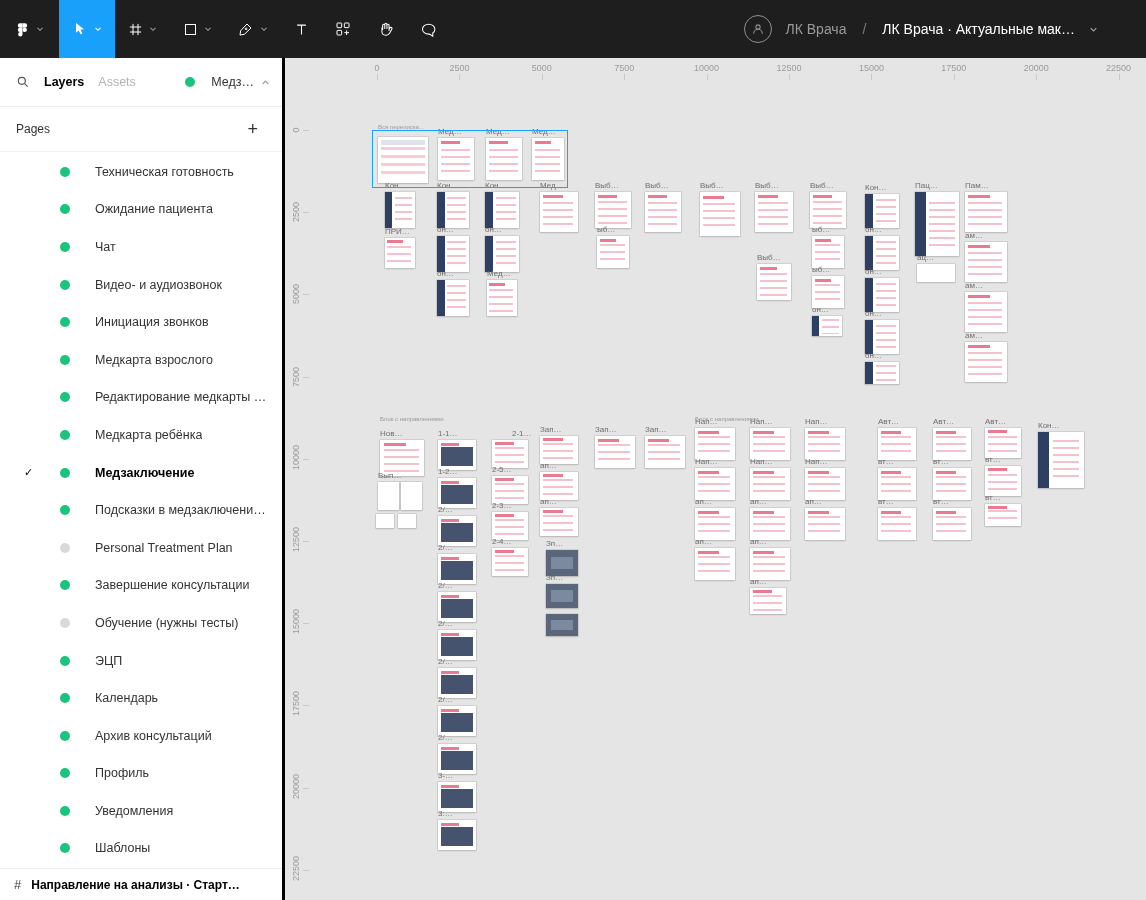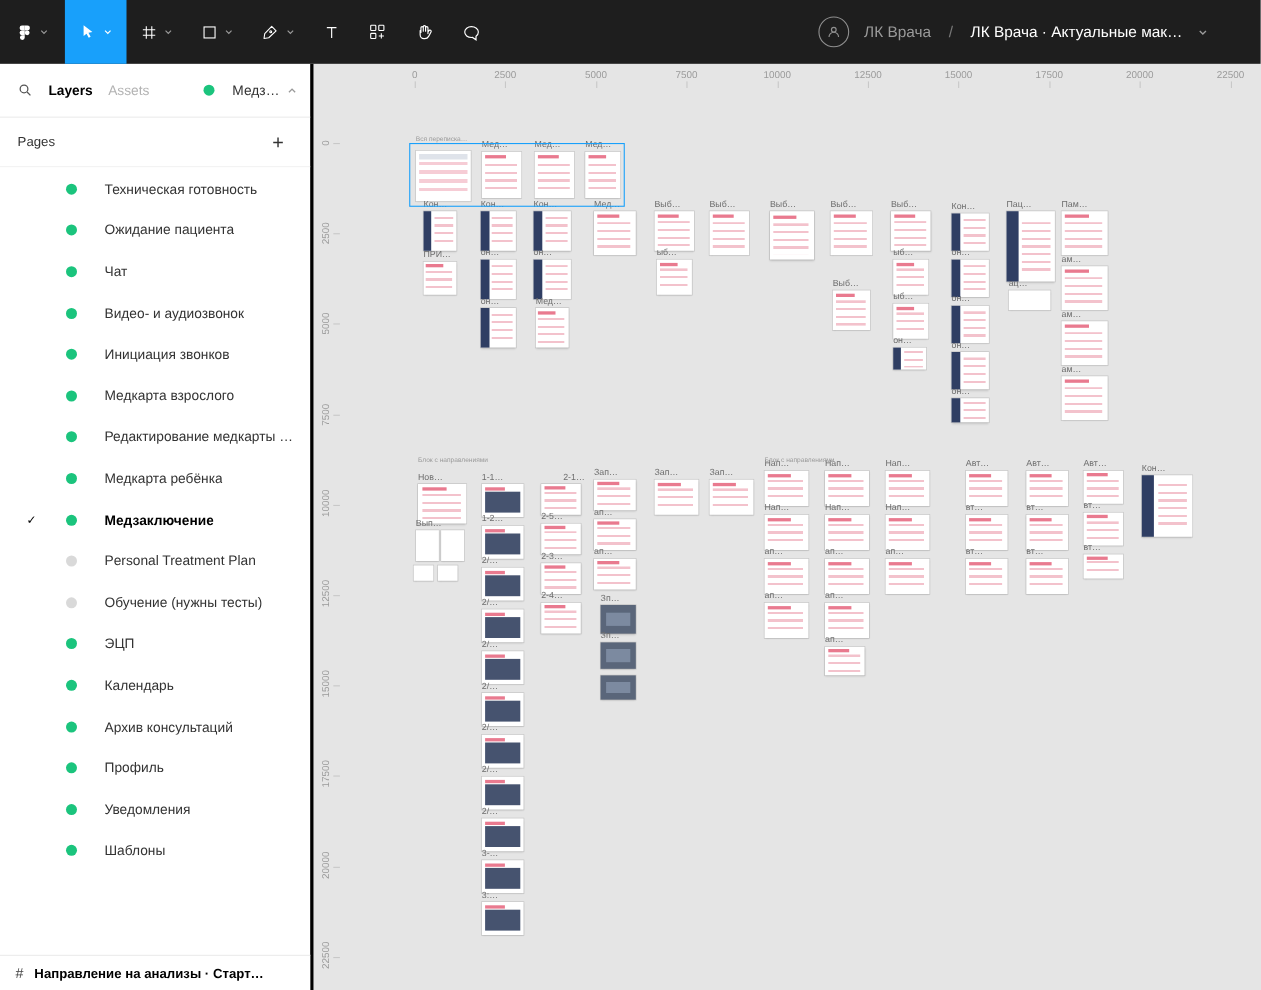--- a/index.html
+++ b/index.html
@@ -271,22 +271,32 @@
         <span class="dot green"></span>
         <span class="plabel">Медкарта ребёнка</span>
       </div>
       <div class="page-row selected">
         <span class="check">✓</span>
         <span class="dot green"></span>
         <span class="plabel">Медзаключение</span>
       </div>
       <div class="page-row">
         <span class="check"></span>
+        <span class="dot green"></span>
+        <span class="plabel">Подсказки в медзаключени…</span>
+      </div>
+      <div class="page-row">
+        <span class="check"></span>
         <span class="dot gray"></span>
         <span class="plabel">Personal Treatment Plan</span>
+      </div>
+      <div class="page-row">
+        <span class="check"></span>
+        <span class="dot green"></span>
+        <span class="plabel">Завершение консультации</span>
       </div>
       <div class="page-row">
         <span class="check"></span>
         <span class="dot gray"></span>
         <span class="plabel">Обучение (нужны тесты)</span>
       </div>
       <div class="page-row">
         <span class="check"></span>
         <span class="dot green"></span>
         <span class="plabel">ЭЦП</span>

